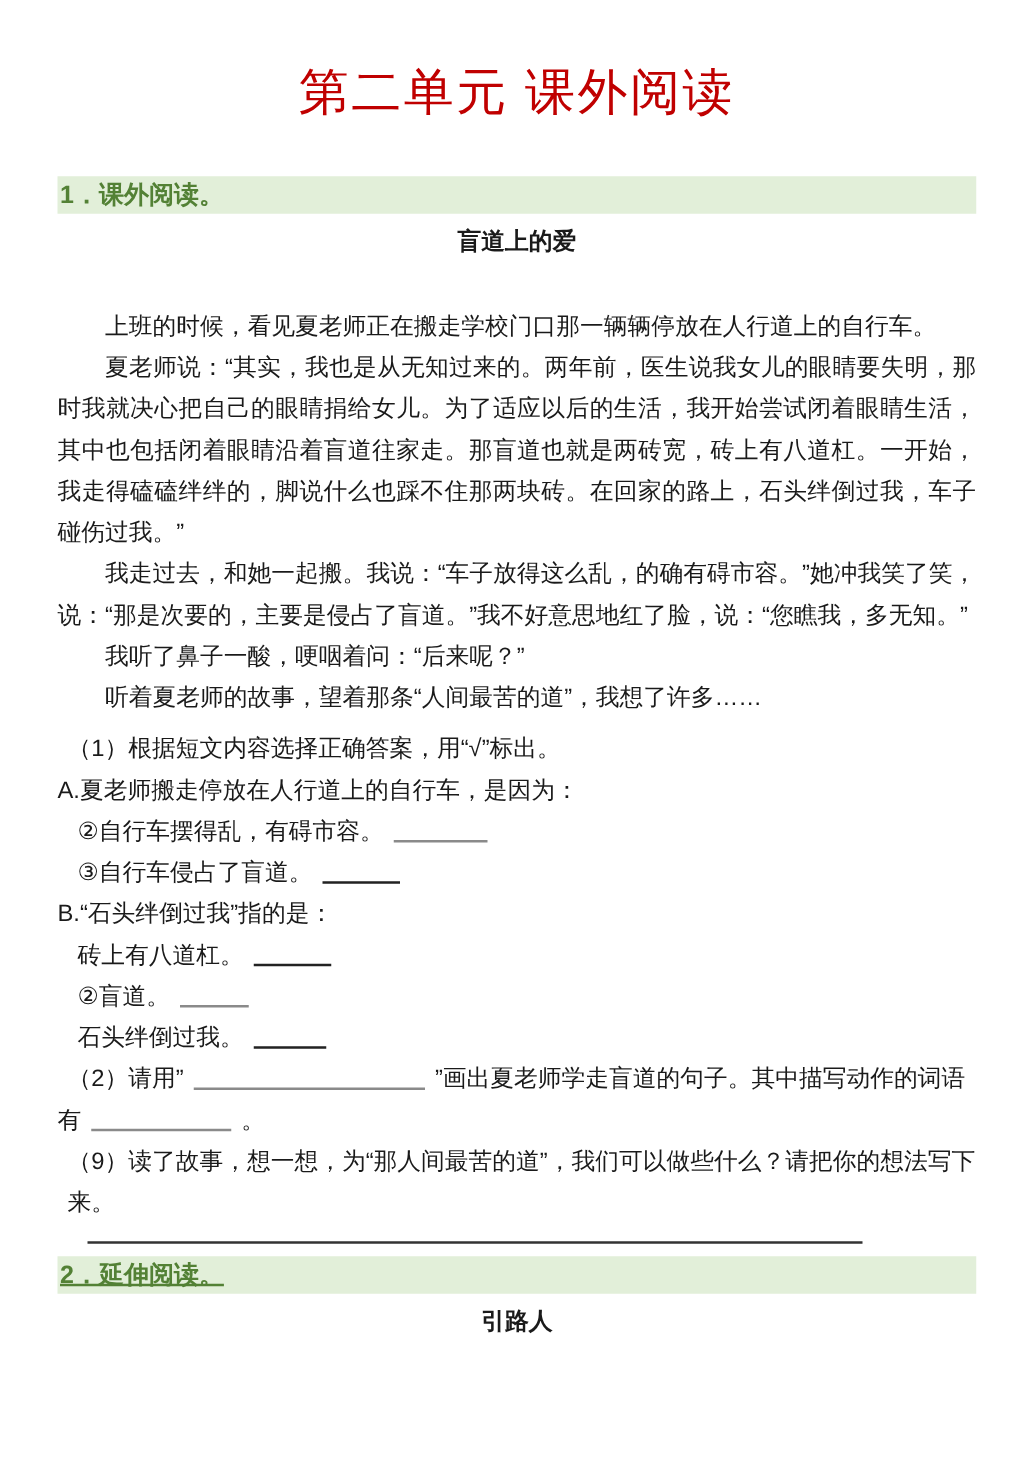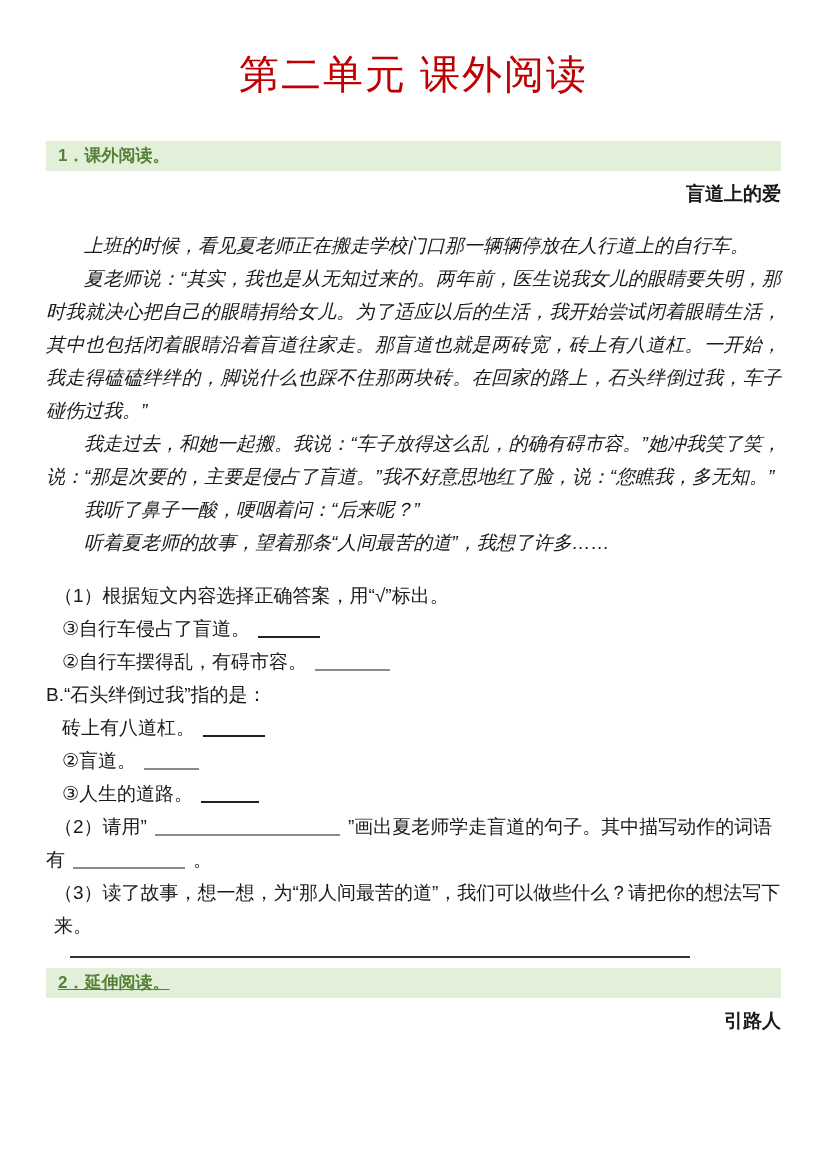--- a/index.html
+++ b/index.html
@@ -25,43 +25,43 @@
     font-size:40px;
     font-weight:normal;
     color:var(--red);
     letter-spacing:2px;
     line-height:48px;
   }
   .banner{
     margin-top:43px;
     background:var(--banner-bg);
     color:var(--banner-text);
-    font-size:17px;
+    font-size:20px;
     font-weight:bold;
     height:30px;
     line-height:30px;
-    padding-left:12px;
+    padding-left:2px;
   }
   .banner.second{margin-top:10px;text-decoration:underline;}
   .passage-title{
-    text-align:right;
+    text-align:center;
     font-weight:bold;
     font-size:19px;
     margin-top:8px;
     line-height:30px;
   }
-  .passage{margin-top:20px;font-style:italic;}
+  .passage{margin-top:36px;}
   .para{
     font-size:19px;
     line-height:33px;
     margin:0;
     text-align:justify;
   }
   .indent{text-indent:2em;}
-  .questions{margin-top:20px;}
+  .questions{margin-top:8px;}
   .qline{
     font-size:19px;
     line-height:33px;
   }
   .qline.qnum{padding-left:8px;}
   .qline.opt{padding-left:16px;}
   .blank{
     display:inline-block;
     border-bottom:2px solid var(--blank-dark);
     height:18px;
@@ -100,48 +100,49 @@
     <p class="para indent">夏老师说：“其实，我也是从无知过来的。两年前，医生说我女儿的眼睛要失明，那时我就决心把自己的眼睛捐给女儿。为了适应以后的生活，我开始尝试闭着眼睛生活，其中也包括闭着眼睛沿着盲道往家走。那盲道也就是两砖宽，砖上有八道杠。一开始，我走得磕磕绊绊的，脚说什么也踩不住那两块砖。在回家的路上，石头绊倒过我，车子碰伤过我。”</p>
     <p class="para indent">我走过去，和她一起搬。我说：“车子放得这么乱，的确有碍市容。”她冲我笑了笑，说：“那是次要的，主要是侵占了盲道。”我不好意思地红了脸，说：“您瞧我，多无知。”</p>
     <p class="para indent">我听了鼻子一酸，哽咽着问：“后来呢？”</p>
     <p class="para indent">听着夏老师的故事，望着那条“人间最苦的道”，我想了许多……</p>
   </div>
 
   <div class="questions">
 
     <div class="qline qnum">（1）根据短文内容选择正确答案，用“√”标出。</div>
 
+    <div class="qline">A.夏老师搬走停放在人行道上的自行车，是因为：</div>
 
     <div class="qline opt">
-      <span>③自行车侵占了盲道。</span><span class="blank w62"></span>
+      <span>②自行车摆得乱，有碍市容。</span><span class="blank gray w75"></span>
     </div>
     <div class="qline opt">
-      <span>②自行车摆得乱，有碍市容。</span><span class="blank gray w75"></span>
+      <span>③自行车侵占了盲道。</span><span class="blank w62"></span>
     </div>
 
     <div class="qline">B.“石头绊倒过我”指的是：</div>
 
     <div class="qline opt">
       <span>砖上有八道杠。</span><span class="blank w62"></span>
     </div>
     <div class="qline opt">
       <span>②盲道。</span><span class="blank gray w55"></span>
     </div>
     <div class="qline opt">
-      <span>③人生的道路。</span><span class="blank w58"></span>
+      <span>石头绊倒过我。</span><span class="blank w58"></span>
     </div>
 
     <div class="qline qnum">
       <span>（2）请用”</span><span class="blank gray w185"></span><span>”画出夏老师学走盲道的句子。其中描写动作的词语</span>
     </div>
     <div class="qline">
       <span>有</span><span class="blank gray w112"></span><span>。</span>
     </div>
 
-    <div class="qline qnum">（3）读了故事，想一想，为“那人间最苦的道”，我们可以做些什么？请把你的想法写下来。</div>
+    <div class="qline qnum">（9）读了故事，想一想，为“那人间最苦的道”，我们可以做些什么？请把你的想法写下来。</div>
 
     <div class="answer-line"></div>
   </div>
 
   <div class="banner second">
     <span>2．延伸阅读。</span>
   </div>
 
   <div class="passage-title">引路人</div>
 

